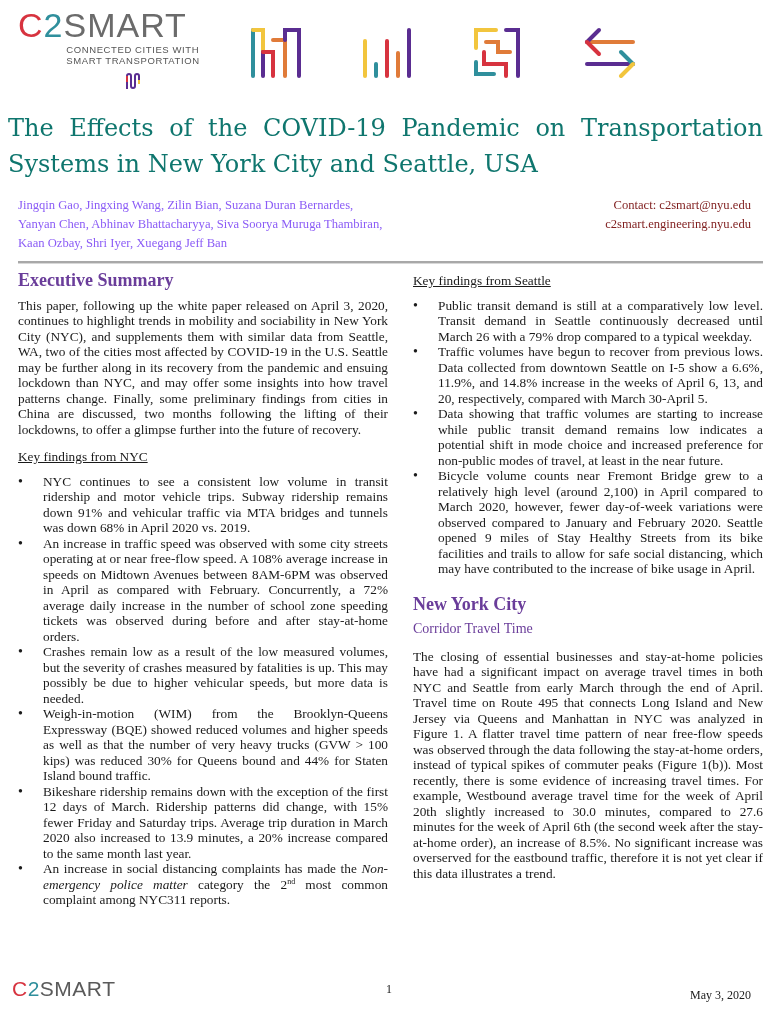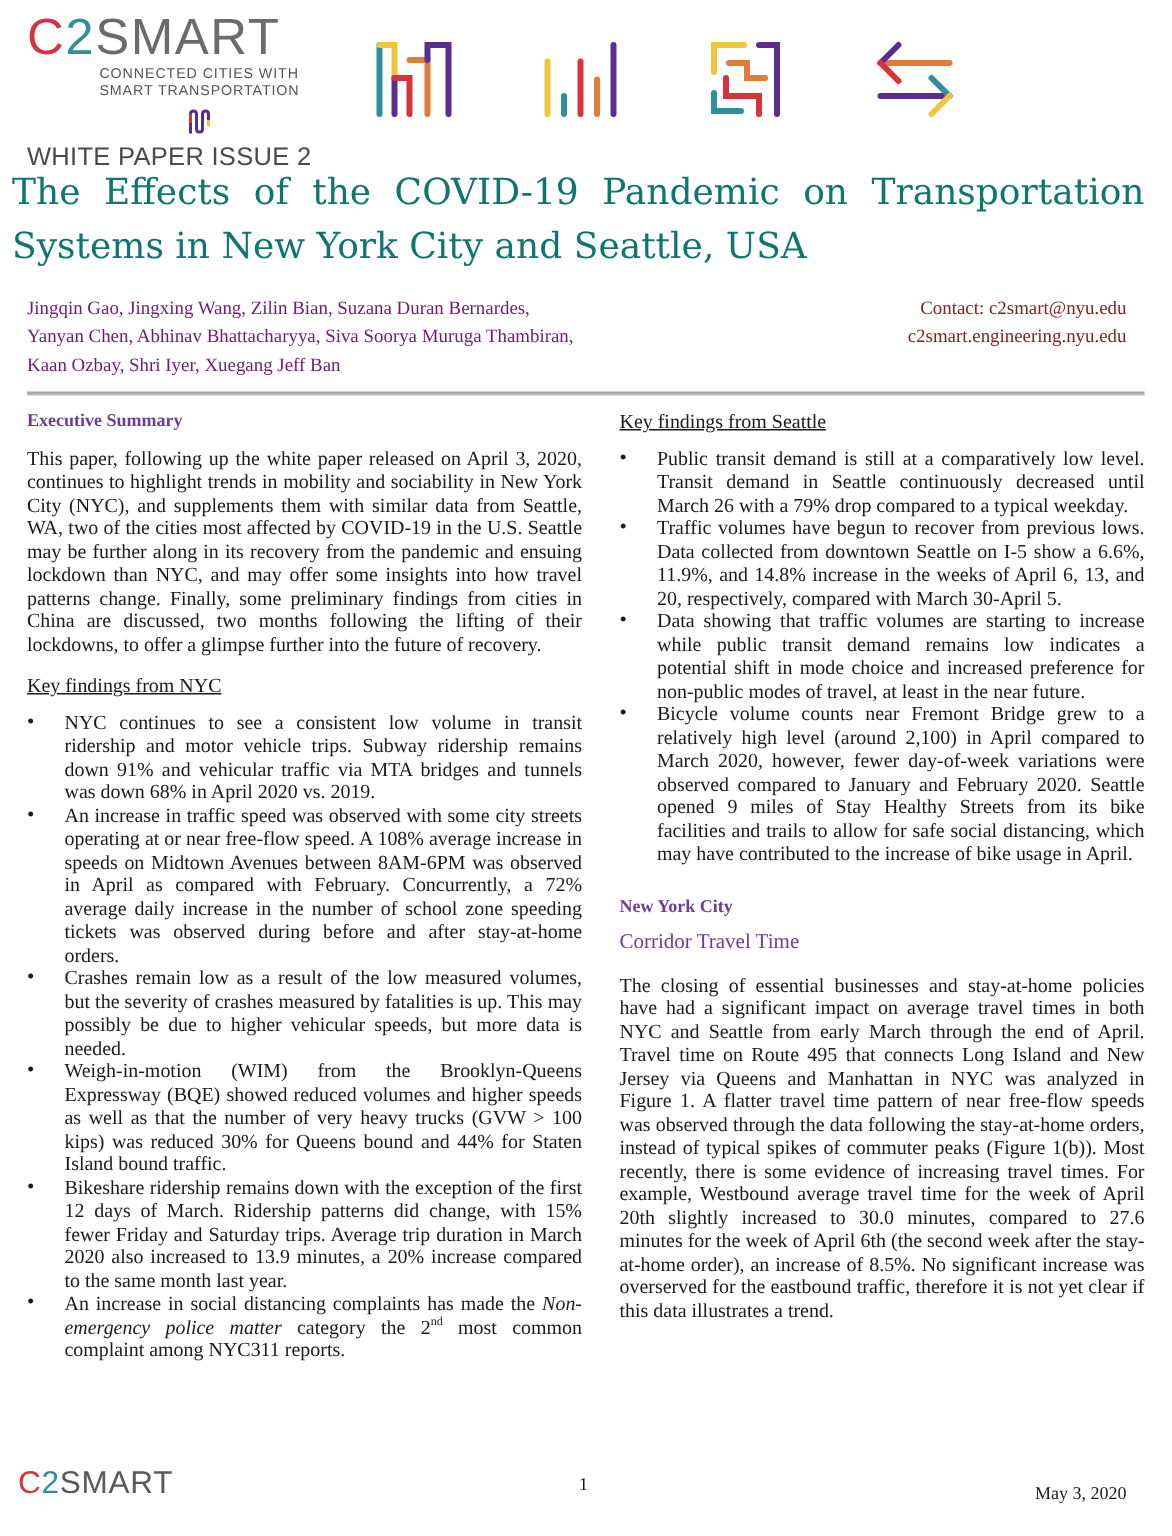--- a/index.html
+++ b/index.html
@@ -15,30 +15,30 @@
     .logo-tag-row { display: flex; align-items: center; gap: 6px; flex-direction: column; }
     .issue { font-family: "Liberation Sans", sans-serif; font-size: 17px; color: #4a4a4a; margin-top: 5px; letter-spacing: 0.2px; }
 
     .icon-box { top: 26px; width: 54px; height: 52px; }
 
     
     .title { left: 8px; top: 110px; width: 755px; font-size: 25.5px; line-height: 36px; color: #0f766e; text-align: justify; text-align-last: left; font-family: "DejaVu Serif", serif; font-weight: 400; }
     .title .l1 { display: block; text-align: justify; text-align-last: justify; letter-spacing: 0px; font-size: 24px;}
     .title .l2 { display: block; font-size: 24px;}
 
-    .authors { left: 18px; top: 196px; width: 470px; font-size: 12.6px; line-height: 19px; color: #701a75; }
+    .authors { left: 18px; top: 196px; width: 470px; font-size: 12.6px; line-height: 19px; color: #8b5cf6; }
     .contact { right: 30px; top: 196px; width: 260px; font-size: 12.6px; line-height: 19px; color: #7f1d1d; text-align: right; }
 
     .rule { left: 18px; top: 261px; width: 745px; height: 2px; background: #a8a8a8; border-bottom: 1px solid #d8d8d8; }
 
     
     .col { top: 273px; width: 370px; font-size: 13.3px; line-height: 15.5px; }
     .col-left { left: 18px; }
     .col-right { left: 413px; width: 350px; }
-    .h-purple { color: #6a3d9a; font-weight: bold; font-size: 12px; margin: 0 0 9px 0; }
+    .h-purple { color: #6a3d9a; font-weight: bold; font-size: 18px; margin: 0 0 9px 0; }
     .h-purple-light { color: #6a3d9a; font-size: 14px; font-weight: normal; margin: 0 0 12px 0; }
     .para { text-align: justify; margin: 0; }
     .key-h { text-decoration: underline; margin: 12px 0 9px 0; }
     ul.bul { margin: 0; padding: 0; list-style: none; }
     ul.bul li { position: relative; padding-left: 25px; text-align: justify; margin: 0; }
     ul.bul li::before { content: "\2022"; position: absolute; left: 0; top: 0; font-size: 14px; }
     sup { font-size: 8px; line-height: 0; }
 
     
     .foot-logo { left: 12px; top: 977px; font-family: "Liberation Sans", sans-serif; font-size: 21px; color: #5a5a5a; letter-spacing: 0.5px; }
@@ -56,21 +56,20 @@
     <div>
       <div class="logo-tag">CONNECTED CITIES WITH</div>
       <div class="logo-tag" style="margin-top:1px">SMART TRANSPORTATION</div>
     </div>
     <svg width="16" height="18" viewBox="0 0 16 18">
       <path d="M2 17 V4 Q2 2 4 2 Q6 2 6 4 V14 Q6 16 8 16 Q10 16 10 14 V4 Q10 2 12 2 Q14 2 14 4 V12" fill="none" stroke="#5a2d91" stroke-width="2"></path>
       <path d="M2 10 V4" stroke="#d7333f" stroke-width="2"></path>
       <path d="M14 8 V12" stroke="#f2c53d" stroke-width="2"></path>
     </svg>
   </div>
-  <div class="issue">WHITE PAPER ISSUE 2</div>
 </div>
 
 <svg class="abs icon-box" style="left:250px" viewBox="0 0 54 52">
   <g fill="none" stroke-linecap="round" stroke-width="4">
     <path d="M3 50 V4" stroke="#2f8f9c"></path>
     <path d="M3 4 H13 V26" stroke="#f2c53d"></path>
     <path d="M13 26 V50" stroke="#5a2d91"></path>
     <path d="M13 26 H23 V50" stroke="#d7333f"></path>
     <path d="M23 14 H35 V50" stroke="#e07b39"></path>
     <path d="M35 14 V4 H49 V50" stroke="#5a2d91"></path>

